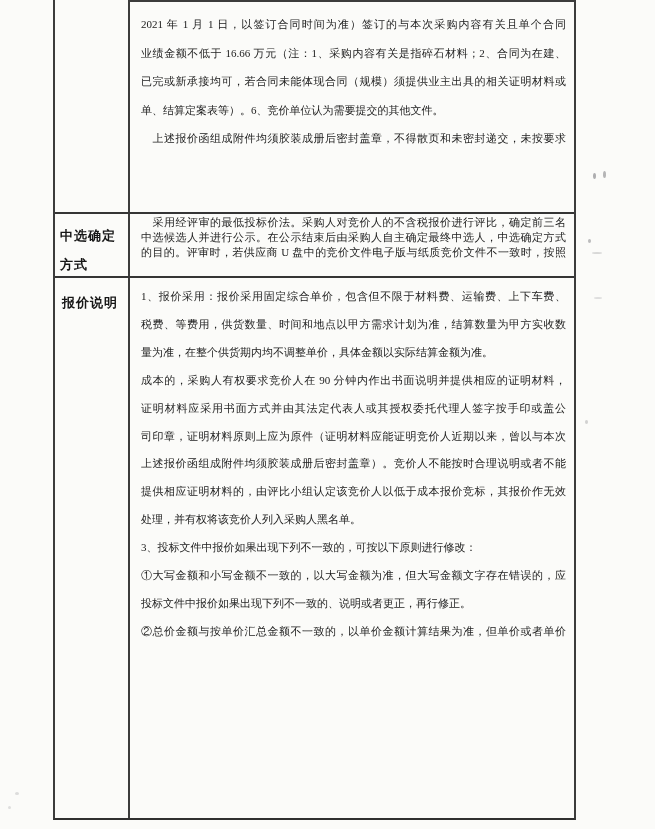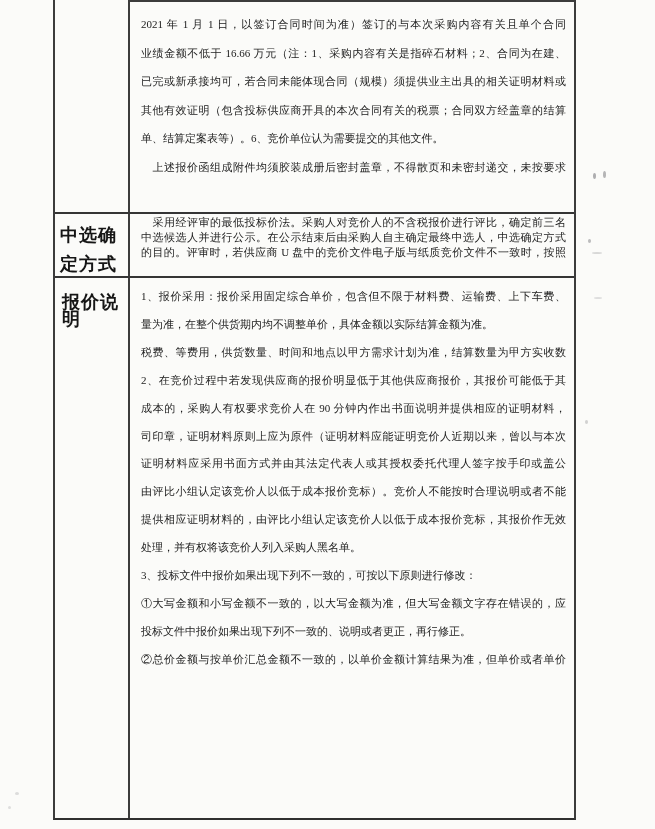--- a/index.html
+++ b/index.html
@@ -49,21 +49,21 @@
     flex: 1;
     box-sizing: border-box;
     padding: 0 8px 0 11px;
     overflow: hidden;
   }
   
   .row-1 .ccell { border-top: 2px solid #3c3c3c; padding-top: 8px; }
   .htext {
     display: block;
     font-weight: bold;
-    font-size: 18px;
+    font-size: 13px;
     color: #161616;
   }
   .row-2 .htext { padding: 7px 0 0 5px; line-height: 29px; letter-spacing: 1px; }
   .row-3 .htext { padding: 16px 0 0 7px; line-height: 17px; letter-spacing: 1px; }
   .tline {
     font-size: 11px;
     line-height: 28.5px;
     white-space: normal;
     color: #1c1c1c;
   }
@@ -89,48 +89,46 @@
 <div class="page">
   <div class="doc-table">
       <div class="trow row-1">
         <div class="hcell">
           <span class="htext"></span>
         </div>
         <div class="ccell">
           <div class="tline full">2021 年 1 月 1 日，以签订合同时间为准）签订的与本次采购内容有关且单个合同</div>
           <div class="tline full">业绩金额不低于 16.66 万元（注：1、采购内容有关是指碎石材料；2、合同为在建、</div>
           <div class="tline full">已完或新承接均可，若合同未能体现合同（规模）须提供业主出具的相关证明材料或</div>
-          <div class="tline full">其他有效证明（包含投标供应商开具的本次合同有关的税票；合同双方经盖章的结算</div>
           <div class="tline">单、结算定案表等）。6、竞价单位认为需要提交的其他文件。</div>
           <div class="tline full">　上述报价函组成附件均须胶装成册后密封盖章，不得散页和未密封递交，未按要求</div>
         </div>
       </div>
       <div class="trow row-2">
         <div class="hcell">
           <span class="htext">中选确定方式</span>
         </div>
         <div class="ccell">
           <div class="tline full">　采用经评审的最低投标价法。采购人对竞价人的不含税报价进行评比，确定前三名</div>
           <div class="tline full">中选候选人并进行公示。在公示结束后由采购人自主确定最终中选人，中选确定方式</div>
           <div class="tline full">的目的。评审时，若供应商 U 盘中的竞价文件电子版与纸质竞价文件不一致时，按照</div>
         </div>
       </div>
       <div class="trow row-3">
         <div class="hcell">
           <span class="htext">报价说明</span>
         </div>
         <div class="ccell">
           <div class="tline full">1、报价采用：报价采用固定综合单价，包含但不限于材料费、运输费、上下车费、</div>
+          <div class="tline full">税费、等费用，供货数量、时间和地点以甲方需求计划为准，结算数量为甲方实收数</div>
           <div class="tline">量为准，在整个供货期内均不调整单价，具体金额以实际结算金额为准。</div>
-          <div class="tline full">税费、等费用，供货数量、时间和地点以甲方需求计划为准，结算数量为甲方实收数</div>
-          <div class="tline full">2、在竞价过程中若发现供应商的报价明显低于其他供应商报价，其报价可能低于其</div>
           <div class="tline full">成本的，采购人有权要求竞价人在 90 分钟内作出书面说明并提供相应的证明材料，</div>
+          <div class="tline full">证明材料应采用书面方式并由其法定代表人或其授权委托代理人签字按手印或盖公</div>
           <div class="tline full">司印章，证明材料原则上应为原件（证明材料应能证明竞价人近期以来，曾以与本次</div>
-          <div class="tline full">证明材料应采用书面方式并由其法定代表人或其授权委托代理人签字按手印或盖公</div>
-          <div class="tline full">由评比小组认定该竞价人以低于成本报价竞标）。竞价人不能按时合理说明或者不能</div>
+          <div class="tline full">上述报价函组成附件均须胶装成册后密封盖章）。竞价人不能按时合理说明或者不能</div>
           <div class="tline full">提供相应证明材料的，由评比小组认定该竞价人以低于成本报价竞标，其报价作无效</div>
           <div class="tline">处理，并有权将该竞价人列入采购人黑名单。</div>
           <div class="tline">3、投标文件中报价如果出现下列不一致的，可按以下原则进行修改：</div>
           <div class="tline full">①大写金额和小写金额不一致的，以大写金额为准，但大写金额文字存在错误的，应</div>
           <div class="tline">投标文件中报价如果出现下列不一致的、说明或者更正，再行修正。</div>
           <div class="tline full">②总价金额与按单价汇总金额不一致的，以单价金额计算结果为准，但单价或者单价</div>
         </div>
       </div>
     </div>
 

